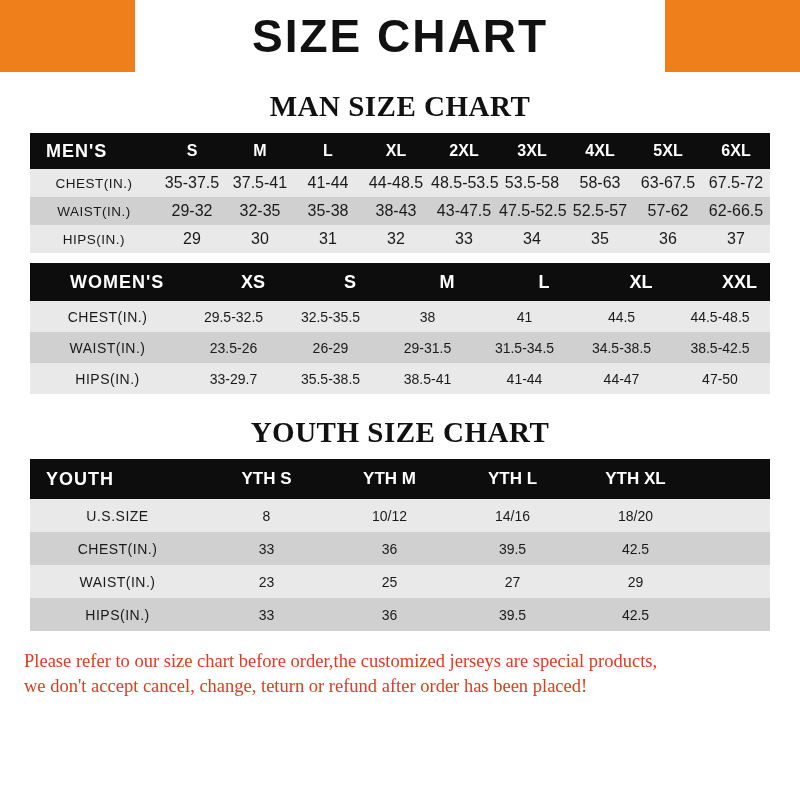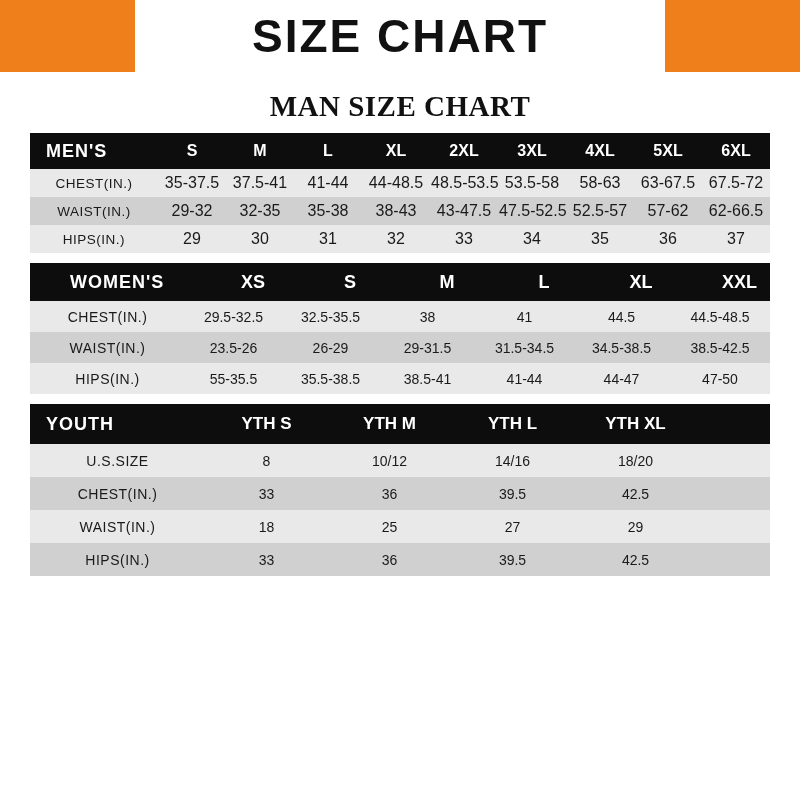--- a/index.html
+++ b/index.html
@@ -236,30 +236,31 @@
         <td class="rowlabel">WAIST(IN.)</td>
         <td>23.5-26</td>
         <td>26-29</td>
         <td>29-31.5</td>
         <td>31.5-34.5</td>
         <td>34.5-38.5</td>
         <td>38.5-42.5</td>
       </tr>
       <tr class="light">
         <td class="rowlabel">HIPS(IN.)</td>
-        <td>55-35.5</td>
+        <td>33-29.7</td>
         <td>35.5-38.5</td>
         <td>38.5-41</td>
         <td>41-44</td>
         <td>44-47</td>
         <td>47-50</td>
       </tr>
     </tbody>
   </table>
 
+  <div class="section-title youth-title">YOUTH SIZE CHART</div>
   <table class="chart" id="youth-table">
     <colgroup>
       <col style="width:175px">
       <col style="width:123px">
         <col style="width:123px">
         <col style="width:123px">
         <col style="width:123px">
       <col style="width:73px">
     </colgroup>
     <thead>
@@ -284,31 +285,35 @@
       <tr class="dark">
         <td class="rowlabel">CHEST(IN.)</td>
         <td>33</td>
         <td>36</td>
         <td>39.5</td>
         <td>42.5</td>
         <td></td>
       </tr>
       <tr class="light">
         <td class="rowlabel">WAIST(IN.)</td>
-        <td>18</td>
+        <td>23</td>
         <td>25</td>
         <td>27</td>
         <td>29</td>
         <td></td>
       </tr>
       <tr class="dark">
         <td class="rowlabel">HIPS(IN.)</td>
         <td>33</td>
         <td>36</td>
         <td>39.5</td>
         <td>42.5</td>
         <td></td>
       </tr>
     </tbody>
   </table>
 
+  <div class="footer-note">
+    <span class="line">Please refer to our size chart before order,the customized jerseys are special products,</span>
+    <span class="line">we don't accept cancel, change, teturn or refund after order has been placed!</span>
+  </div>
 
 </div>
 
 </body></html>

